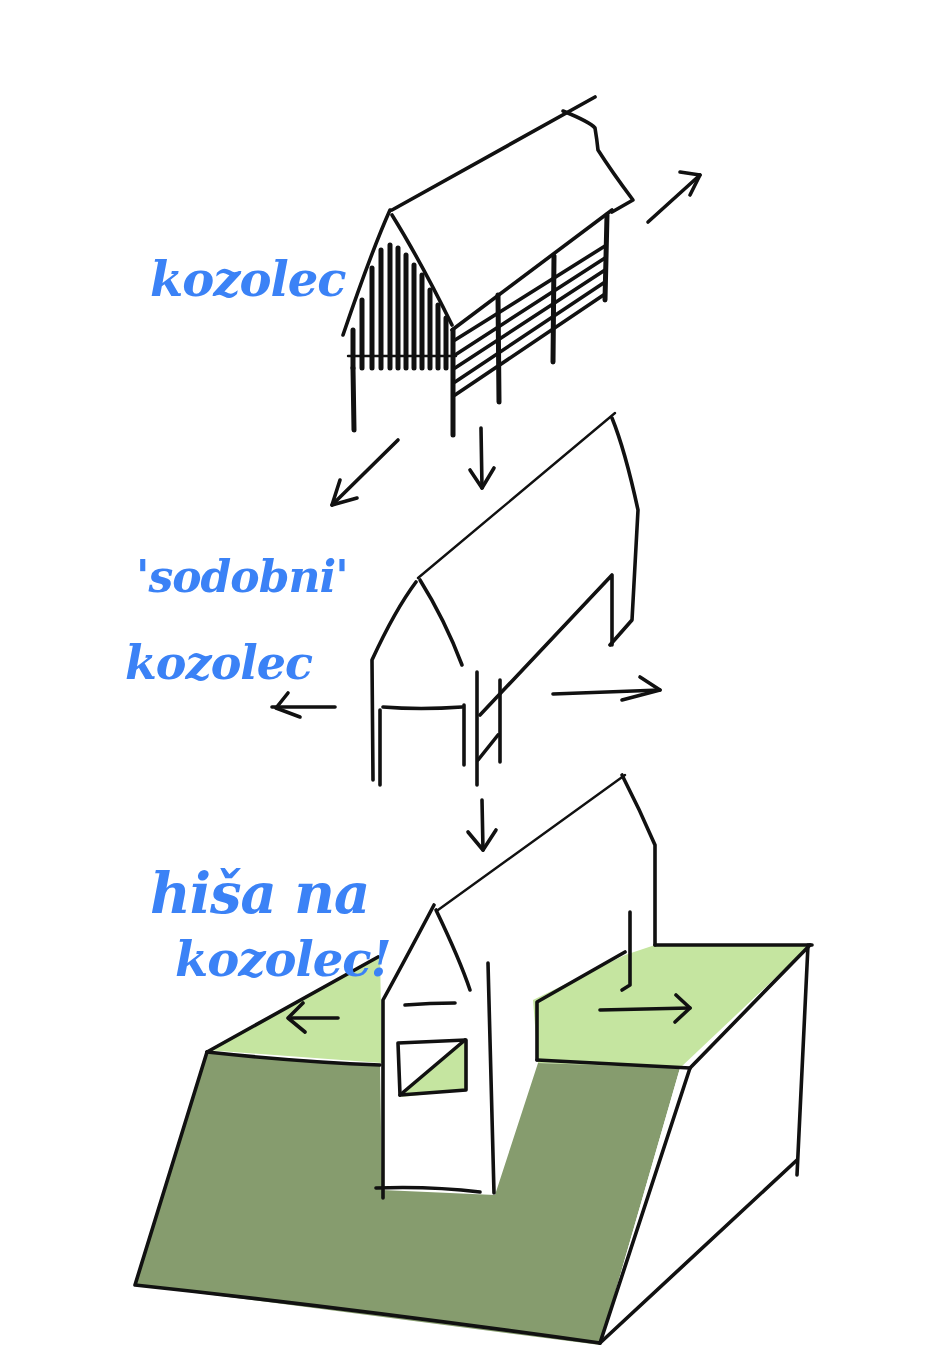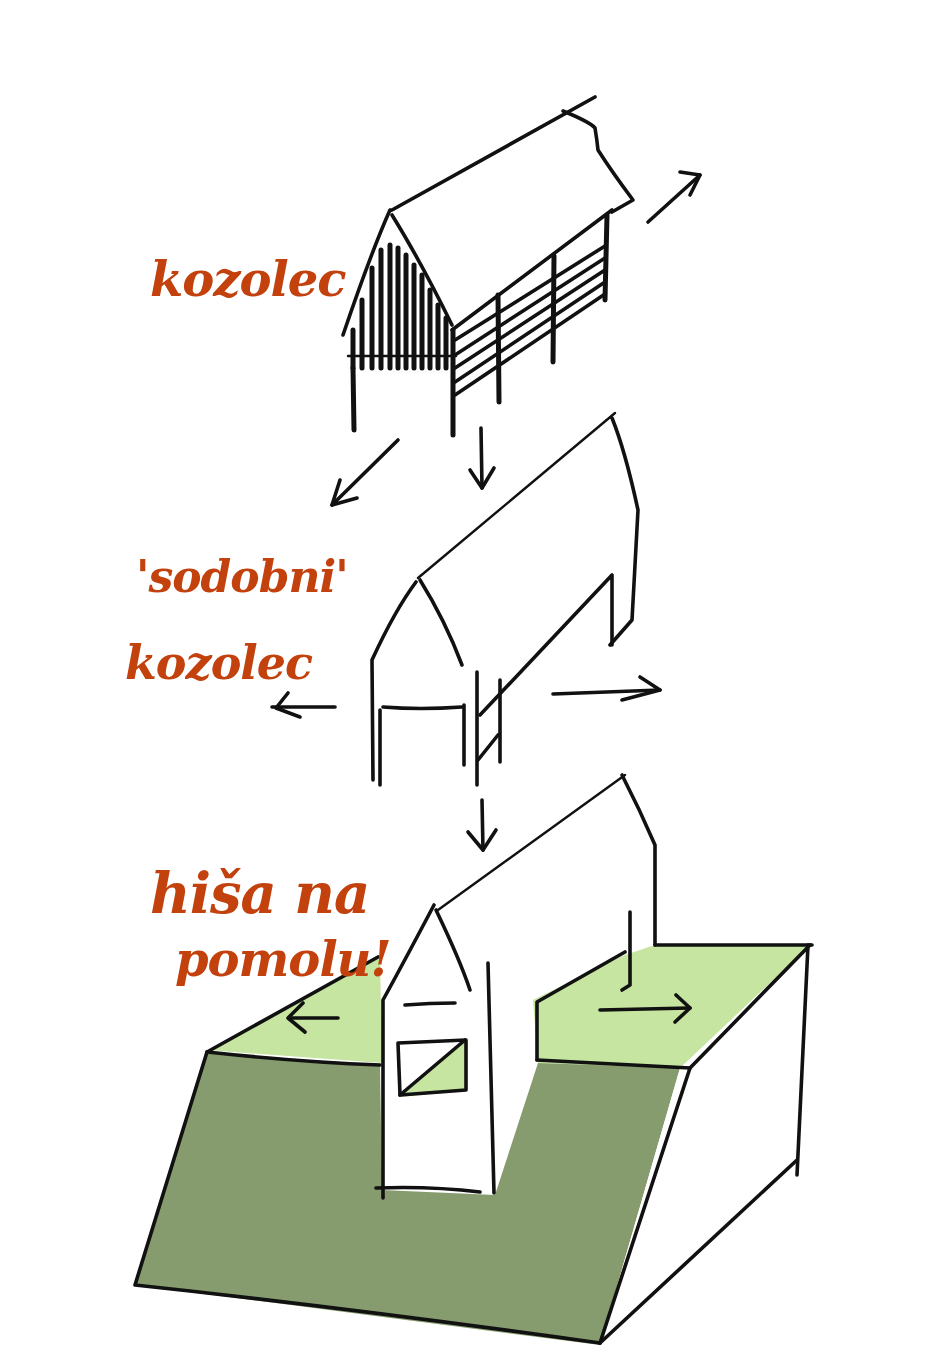--- a/index.html
+++ b/index.html
@@ -7,21 +7,21 @@
     svg.sketch { position: absolute; left: 0; top: 0; }
     .ink { fill: none; stroke: #111; stroke-linecap: round; stroke-linejoin: round; }
     .thick { stroke-width: 5; }
     .med { stroke-width: 3.6; }
     .thin { stroke-width: 2.4; }
     .label {
       position: absolute;
       font-family: "DejaVu Serif", serif;
       font-style: italic;
       font-weight: bold;
-      color: #c2410c;
+      color: #3b82f6;
       line-height: 1;
       letter-spacing: -1px;
       white-space: nowrap;
     }
   </style>
 </head>
 <body>
 
 <svg class="sketch" width="950" height="1366" viewBox="0 0 950 1366">
 
@@ -150,13 +150,13 @@
     <path class="ink med" d="M676 995 L690 1008 L675 1022"></path>
   </g>
 </svg>
 
 <div class="label" style="left:150px; top:255px; font-size:48px;">kozolec</div>
 
 <div class="label" style="left:136px; top:555px; font-size:44px;">'sodobni'</div>
 <div class="label" style="left:125px; top:640px; font-size:46px;">kozolec</div>
 
 <div class="label" style="left:150px; top:865px; font-size:56px;">hiša na</div>
-<div class="label" style="left:175px; top:935px; font-size:48px;">pomolu!</div>
+<div class="label" style="left:175px; top:935px; font-size:48px;">kozolec!</div>
 
 </body></html>

